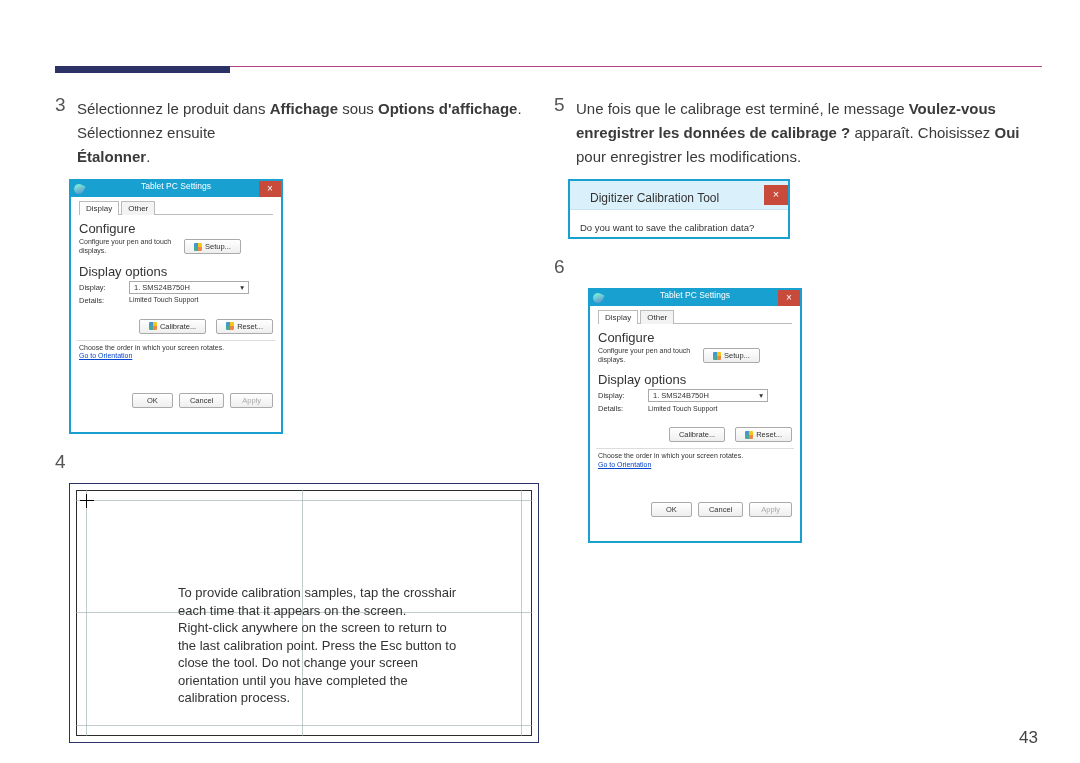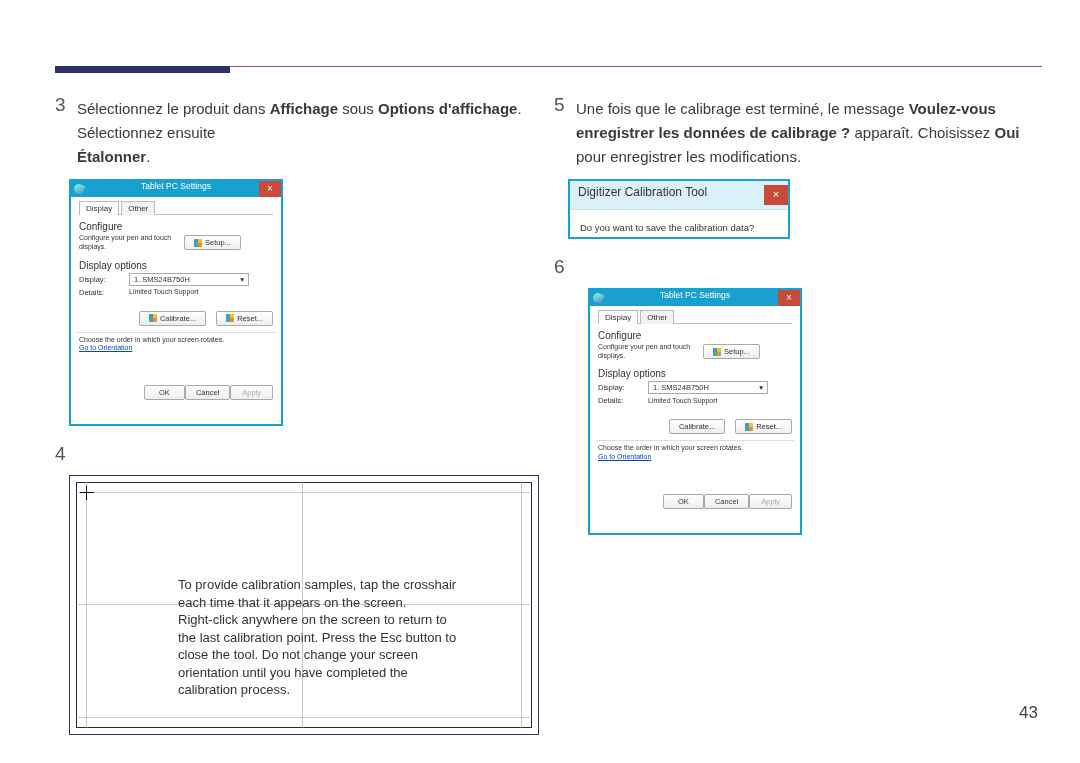--- a/index.html
+++ b/index.html
@@ -109,21 +109,21 @@
   .tab {
     border: 1px solid #bbb;
     border-bottom: none;
     padding: 2px 6px;
     margin-right: 2px;
     background: #fff;
     position: relative;
     top: 1px;
   }
   .tab.inactive { background: #f3f3f3; }
-  .section-lbl { font-size: 10px; margin: 3px 0 2px 0; }
+  .section-lbl { font-size: 13px; margin: 3px 0 2px 0; }
   .subtext { font-size: 7px; line-height: 1.25; }
   .row { display: flex; align-items: center; margin: 2px 0; }
   .row .lbl { width: 50px; font-size: 7.5px; }
   .btn-win {
     border: 1px solid #aaa;
     background: linear-gradient(#fff,#eee);
     font-size: 7.5px;
     padding: 2px 9px;
     display: inline-flex;
     align-items: center;
@@ -143,20 +143,21 @@
     display: flex;
     justify-content: space-between;
     align-items: center;
     background: #fff;
   }
   .sep { height: 1px; background: #ddd; margin: 3px -2px; }
   .link8 { color: #0645cc; text-decoration: underline; font-size: 7px; }
   .dlg-actions {
     display: flex;
     justify-content: flex-end;
+    gap: 6px;
     padding-top: 28px;
     margin-top: 6px;
   }
   .dlg-actions .btn-win.disabled { color: #aaa; }
 
   .calib-screen {
     width: 470px;
     height: 260px;
     border: 1px solid #2c3266;
     margin-left: 14px;
@@ -193,23 +194,23 @@
     width: 222px;
     border: 2px solid #18a0d0;
     margin-left: 14px;
     background: #fff;
     font-family: Arial, sans-serif;
   }
   .dig-titlebar {
     background: #daf0fa;
     color: #333;
     display: flex;
-    align-items: flex-start;
+    align-items: flex-end;
     justify-content: space-between;
-    padding: 4px 0 4px 8px;
+    padding: 4px 0 4px 20px;
     font-size: 12px;
   }
   .dig-close {
     width: 24px; height: 20px;
     background: #c84a3a;
     color: #fff;
     text-align: center;
     line-height: 19px;
     font-size: 11px;
     margin-right:0px;
@@ -240,21 +241,21 @@
   .note-dash {
     display:inline-block;
     vertical-align: middle;
     width: 10px; height:1px; background:#999;
     margin-right:2px; position: relative; top:-1px;
   }
 
   .page-num {
     position: absolute;
     right: 42px;
-    bottom: 40px;
+    bottom: 15px;
     font-size: 17px;
     color: #444;
   }
 </style>
 </head>
 <body>
 
 <div class="divider"></div>
 <div class="header-accent"></div>
 

